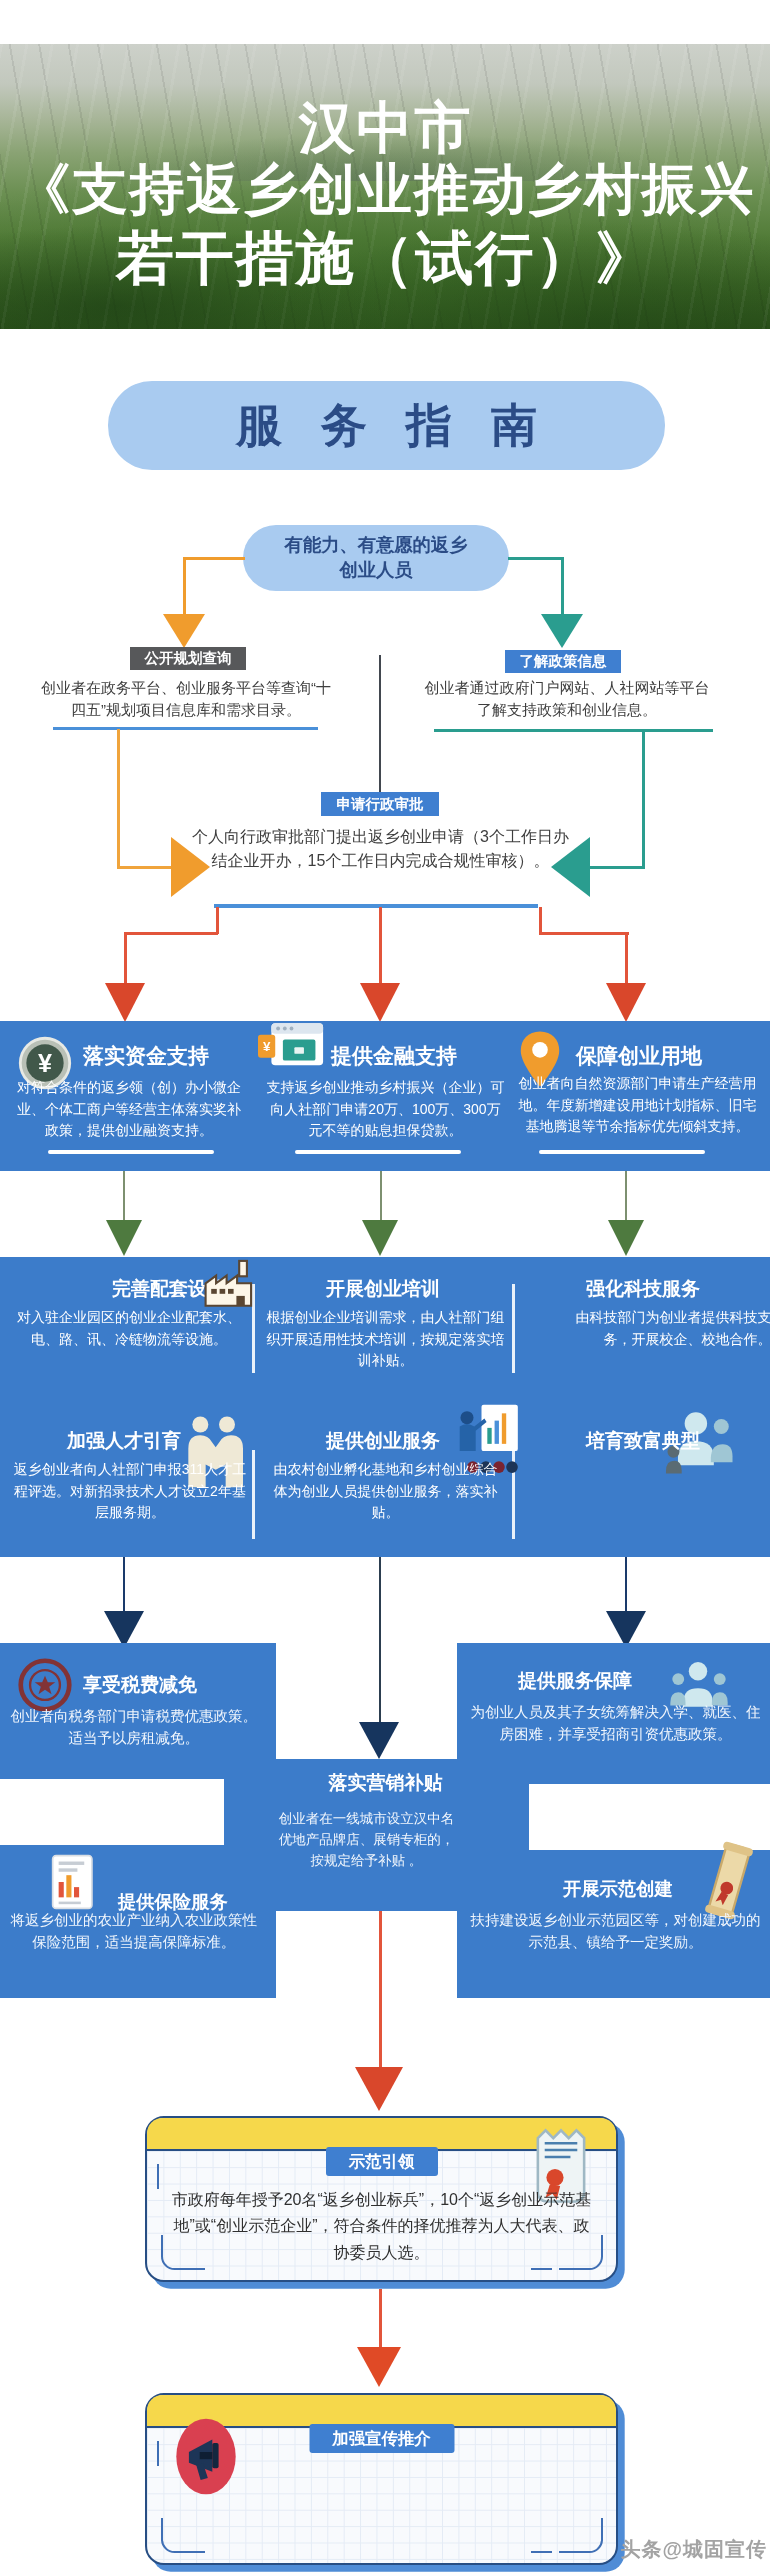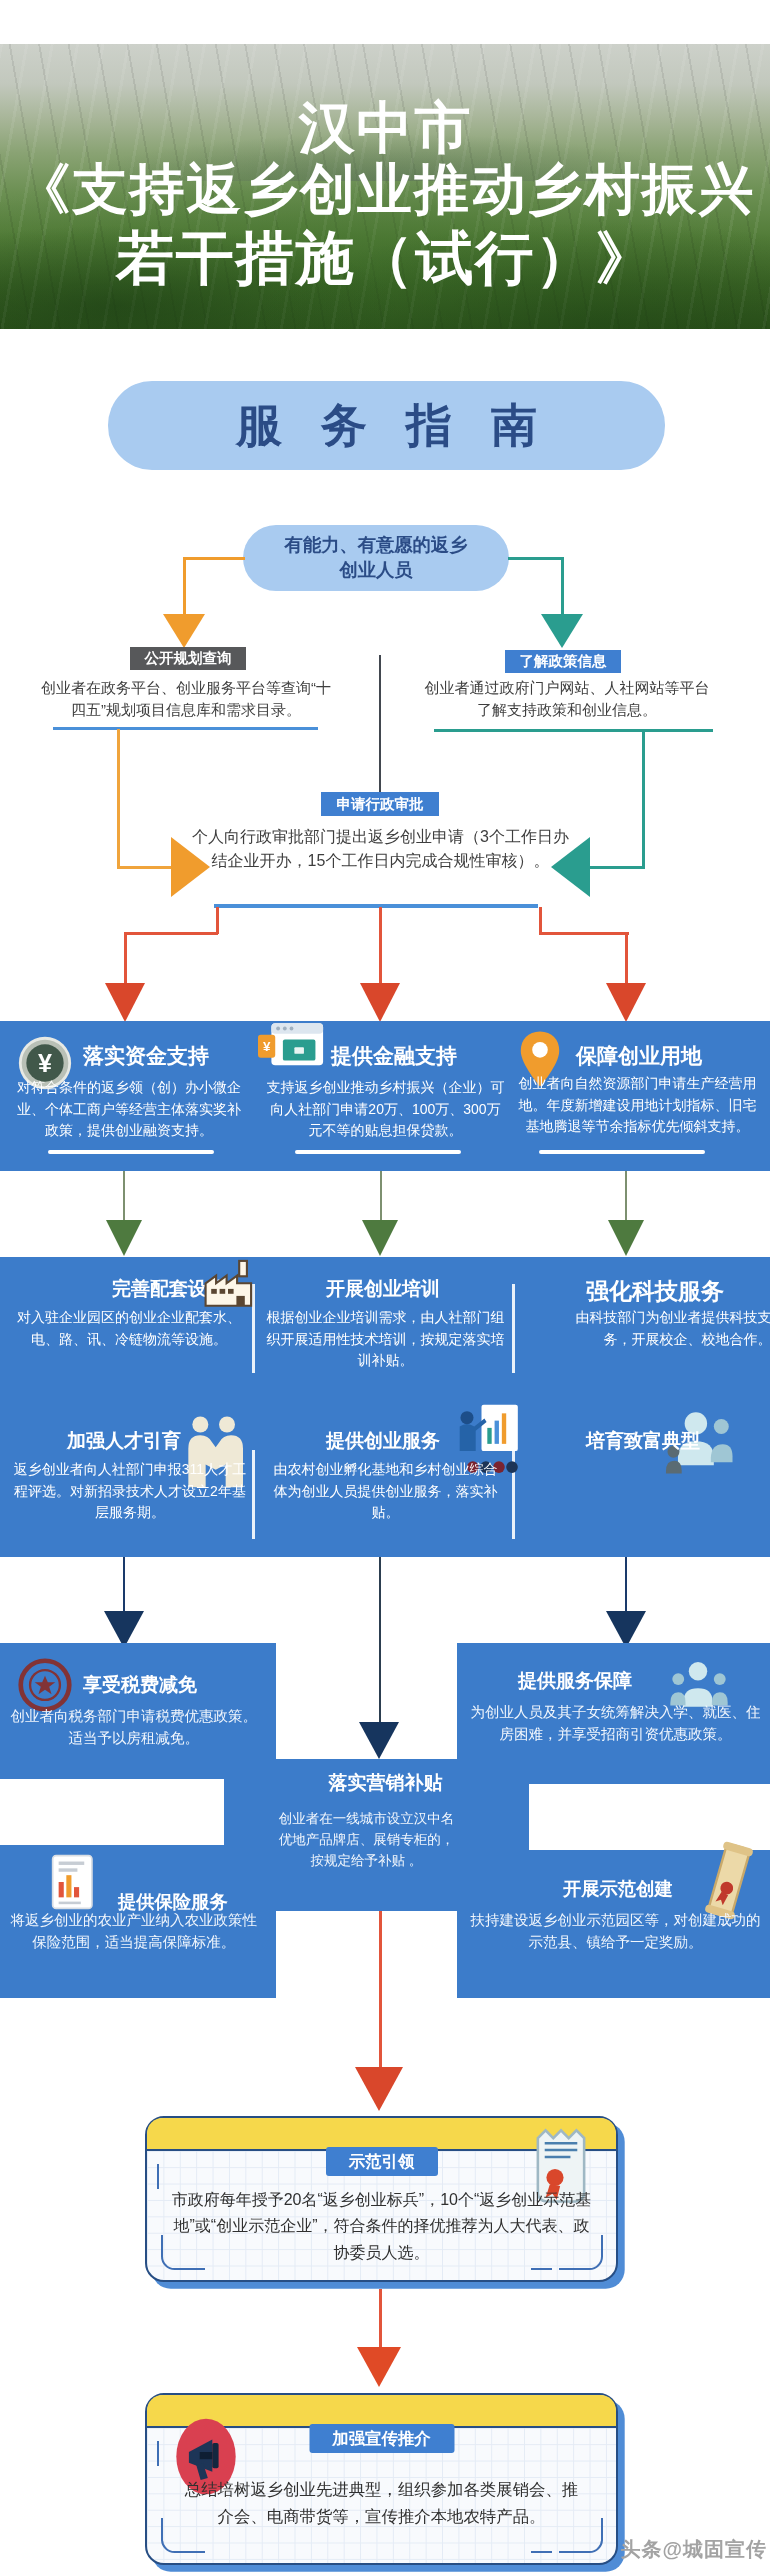--- a/index.html
+++ b/index.html
@@ -189,21 +189,21 @@
       <rect x="16" y="42" width="8" height="7" fill="#5a4632"></rect>
         <rect x="28" y="42" width="8" height="7" fill="#5a4632"></rect>
         <rect x="40" y="42" width="8" height="7" fill="#5a4632"></rect>
       <rect x="52" y="52" width="12" height="14" fill="#5a4632"></rect>
     </svg>
     <div class="b-text abs" style="top:50px;left:13.5px;width:231px;">对入驻企业园区的创业企业配套水、电、路、讯、冷链物流等设施。</div>
 
     <div class="b-title abs" style="top:19px;left:326px;font-size:19px;">开展创业培训</div>
     <div class="b-text abs" style="top:50px;left:266px;width:239px;">根据创业企业培训需求，由人社部门组织开展适用性技术培训，按规定落实培训补贴。</div>
 
-    <div class="b-title abs" style="top:19px;left:586px;font-size:23px;">强化科技服务</div>
+    <div class="b-title abs" style="top:19px;left:586px;font-size:19px;">强化科技服务</div>
     <div class="b-text abs" style="top:50px;left:520px;width:239px;margin-left:48px;">由科技部门为创业者提供科技支农服务，开展校企、校地合作。</div>
 
     <div class="vdiv" style="top:193px;left:252px;height:89px;"></div>
     <div class="vdiv" style="top:193px;left:512px;height:89px;"></div>
 
     <svg class="icon" style="top:154px;left:183px;" width="60" height="79" viewBox="0 0 90 110">
       <circle cx="26" cy="16" r="12" fill="#efe9d6"></circle>
         <circle cx="66" cy="16" r="12" fill="#efe9d6"></circle>
       <path d="M8 110 V52 q0-20 18-20 q12 0 17 10 l6 8 6-8 q5-10 17-10 q18 0 18 20 v58 h-26 v-34 l-15 8 -15 -8 v34 z" fill="#efe9d6"></path>
     </svg>
@@ -321,21 +321,20 @@
   <div class="card" style="top:2393px;height:168px;">
     <div class="chead"></div>
     <svg class="icon" style="top:21px;left:27px;" width="64" height="81" viewBox="0 0 70 90">
       <ellipse cx="35" cy="45" rx="33" ry="42" fill="#d94050"></ellipse>
       <path d="M16 40 L42 26 L42 62 L16 52 Z" fill="#1d3557"></path>
       <rect x="42" y="30" width="7" height="28" rx="2" fill="#14273f"></rect>
       <path d="M24 54 l5 17 8-2 -5-16z" fill="#1d3557"></path>
       <rect x="28" y="40" width="14" height="8" fill="#0e1e33"></rect>
     </svg>
     <div class="clabel" style="top:29px;width:145px;">加强宣传推介</div>
-    <div class="ctext" style="top:81px;left:33px;right:33px;font-size:16.4px;">总结培树返乡创业先进典型，组织参加各类展销会、推介会、电商带货等，宣传推介本地农特产品。</div>
     <div class="bracket bl"></div>
     <div class="bracket br"></div>
     <div class="dash" style="left:9.6px;top:46px;width:2.9px;height:25px;"></div>
     <div class="dash" style="right:64px;bottom:9.6px;width:21px;height:2.9px;"></div>
   </div>
 
   <div class="watermark">头条@城固宣传</div>
 
 </div>
 

